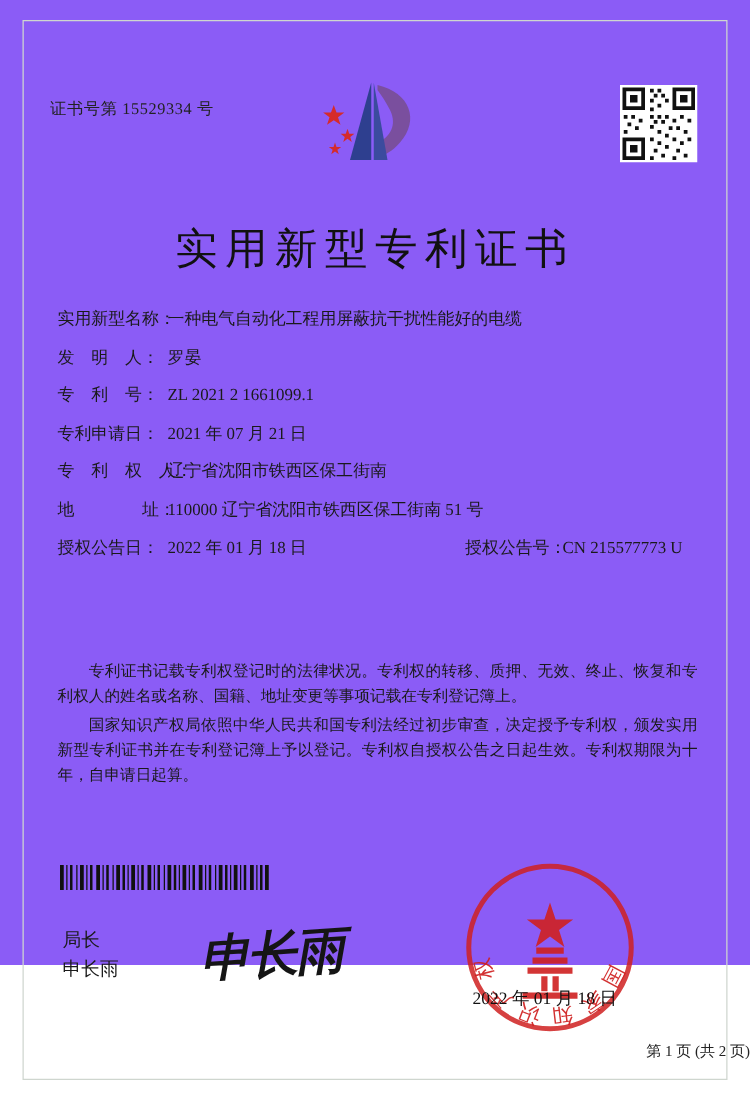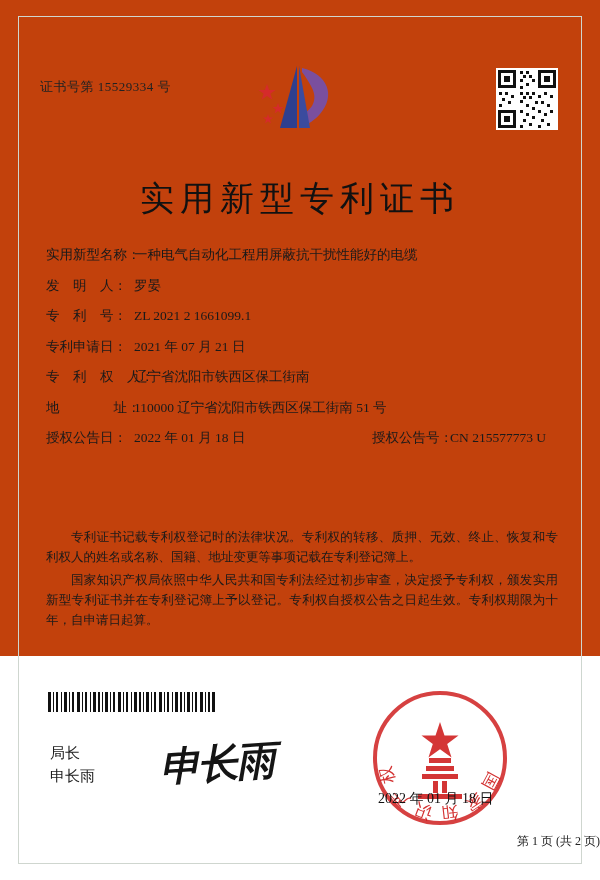--- a/index.html
+++ b/index.html
@@ -12,22 +12,22 @@
     height: 880px;
     font-family: "Liberation Serif", "DejaVu Serif", serif;
     color: #1a1a1a;
     position: relative;
     overflow: hidden;
   }
   .page {
     position: absolute;
     left: 0; top: 0;
     width: 600px;
-    height: 656px;
-    background: #c2410c;
+    height: 772px;
+    background: #8b5cf6;
   }
   
   .border-frame {
     position: absolute;
     left: 18px; top: 16px;
     width: 564px;
     height: 848px;
     border: 1px solid #cfd6cf;
     box-sizing: border-box;
   }

